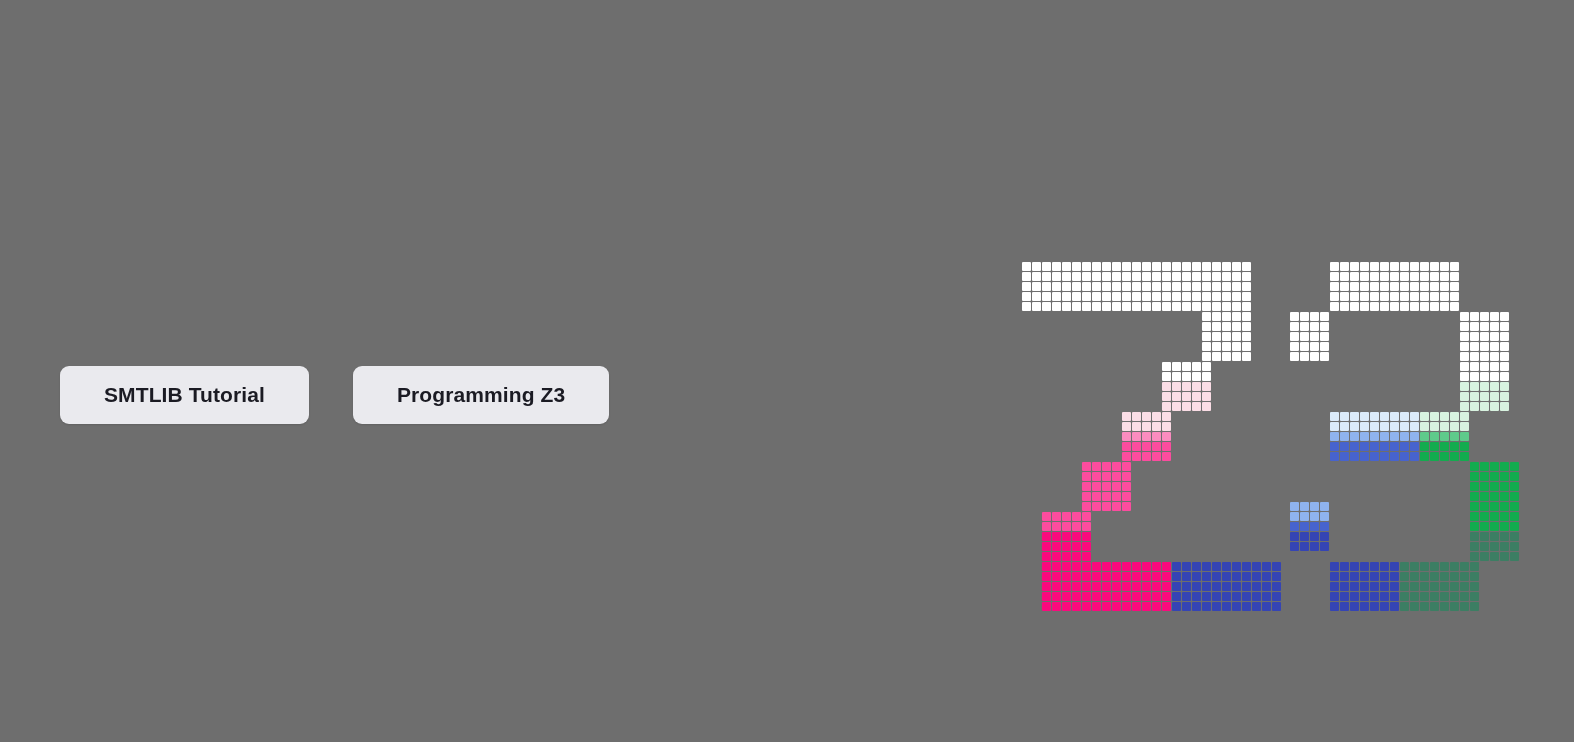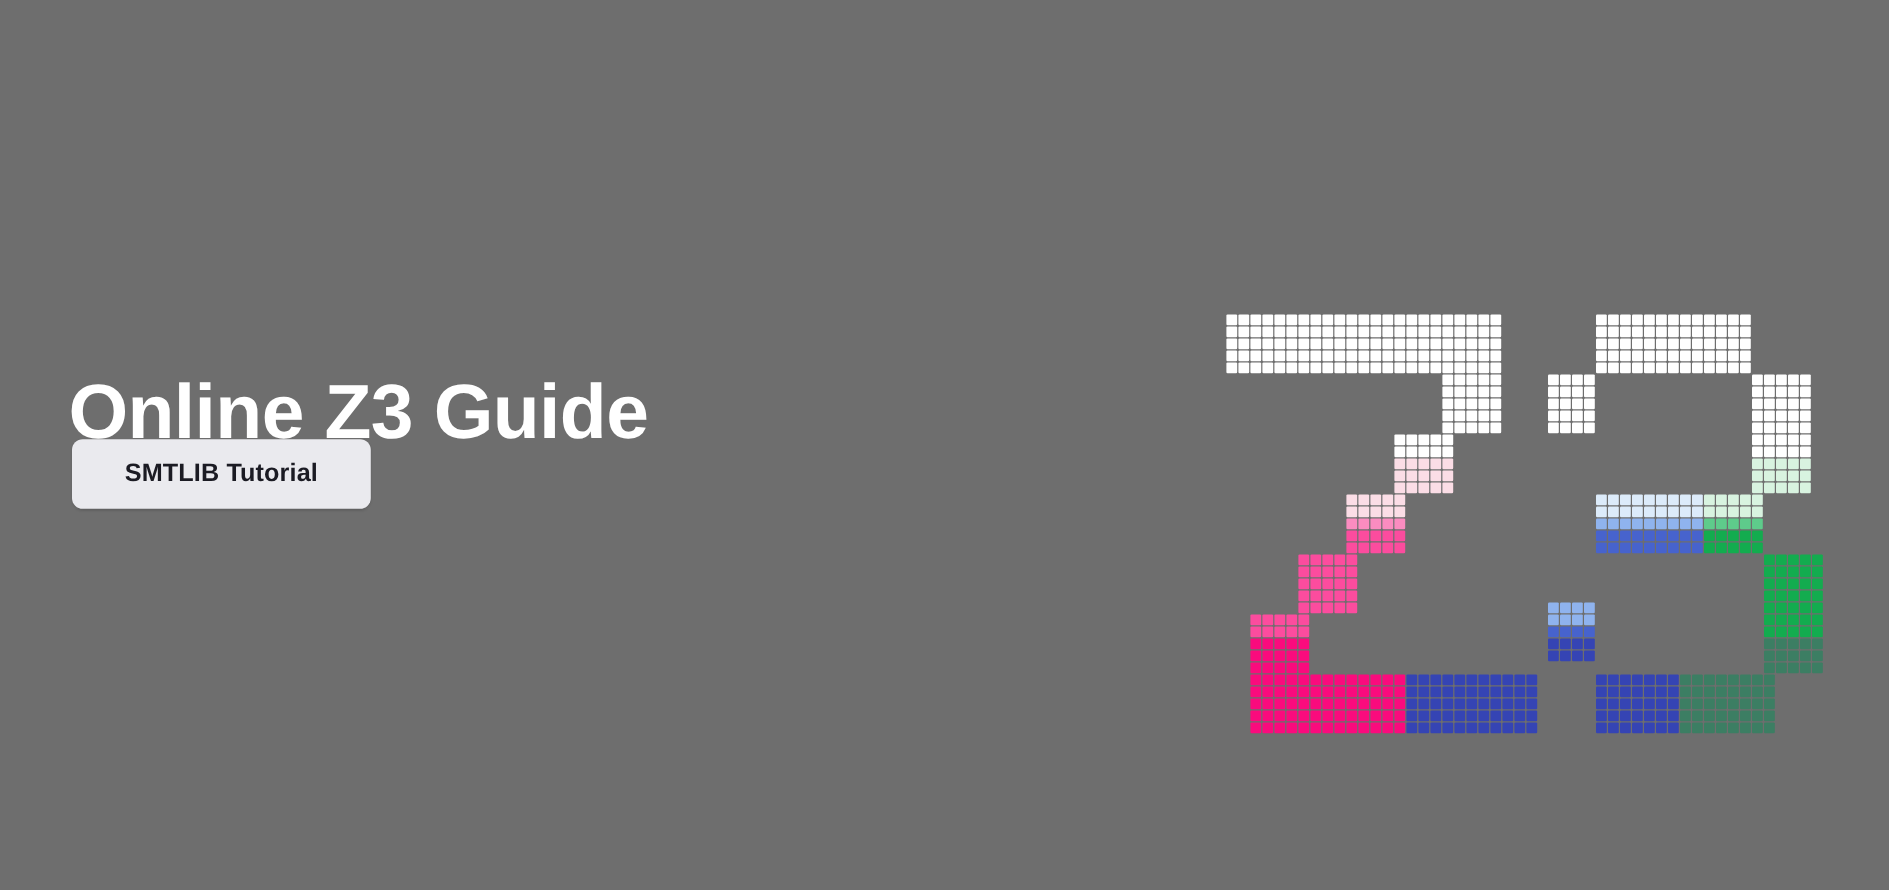--- a/index.html
+++ b/index.html
@@ -85,24 +85,24 @@
     width: 9px;
     height: 9px;
     border-radius: 1px;
   }
 </style>
 </head>
 <body>
 
 <div id="hero">
 
-  <h1 id="page-title">Online Z3 Guide</h1>
 
   <div id="nav-buttons">
     <button class="nav-button">SMTLIB Tutorial</button>
+    <button class="nav-button">Programming Z3</button>
   </div>
 
 </div>
 
 <div id="pixel-logo">
   <div class="glyph" id="glyph-seven">
       <div class="pxcell" style="left: 0px; top: 0px; width: 9px; height: 9px; background: rgb(255, 255, 255);"></div>
       <div class="pxcell" style="left: 10px; top: 0px; width: 9px; height: 9px; background: rgb(255, 255, 255);"></div>
       <div class="pxcell" style="left: 20px; top: 0px; width: 9px; height: 9px; background: rgb(255, 255, 255);"></div>
       <div class="pxcell" style="left: 30px; top: 0px; width: 9px; height: 9px; background: rgb(255, 255, 255);"></div>

